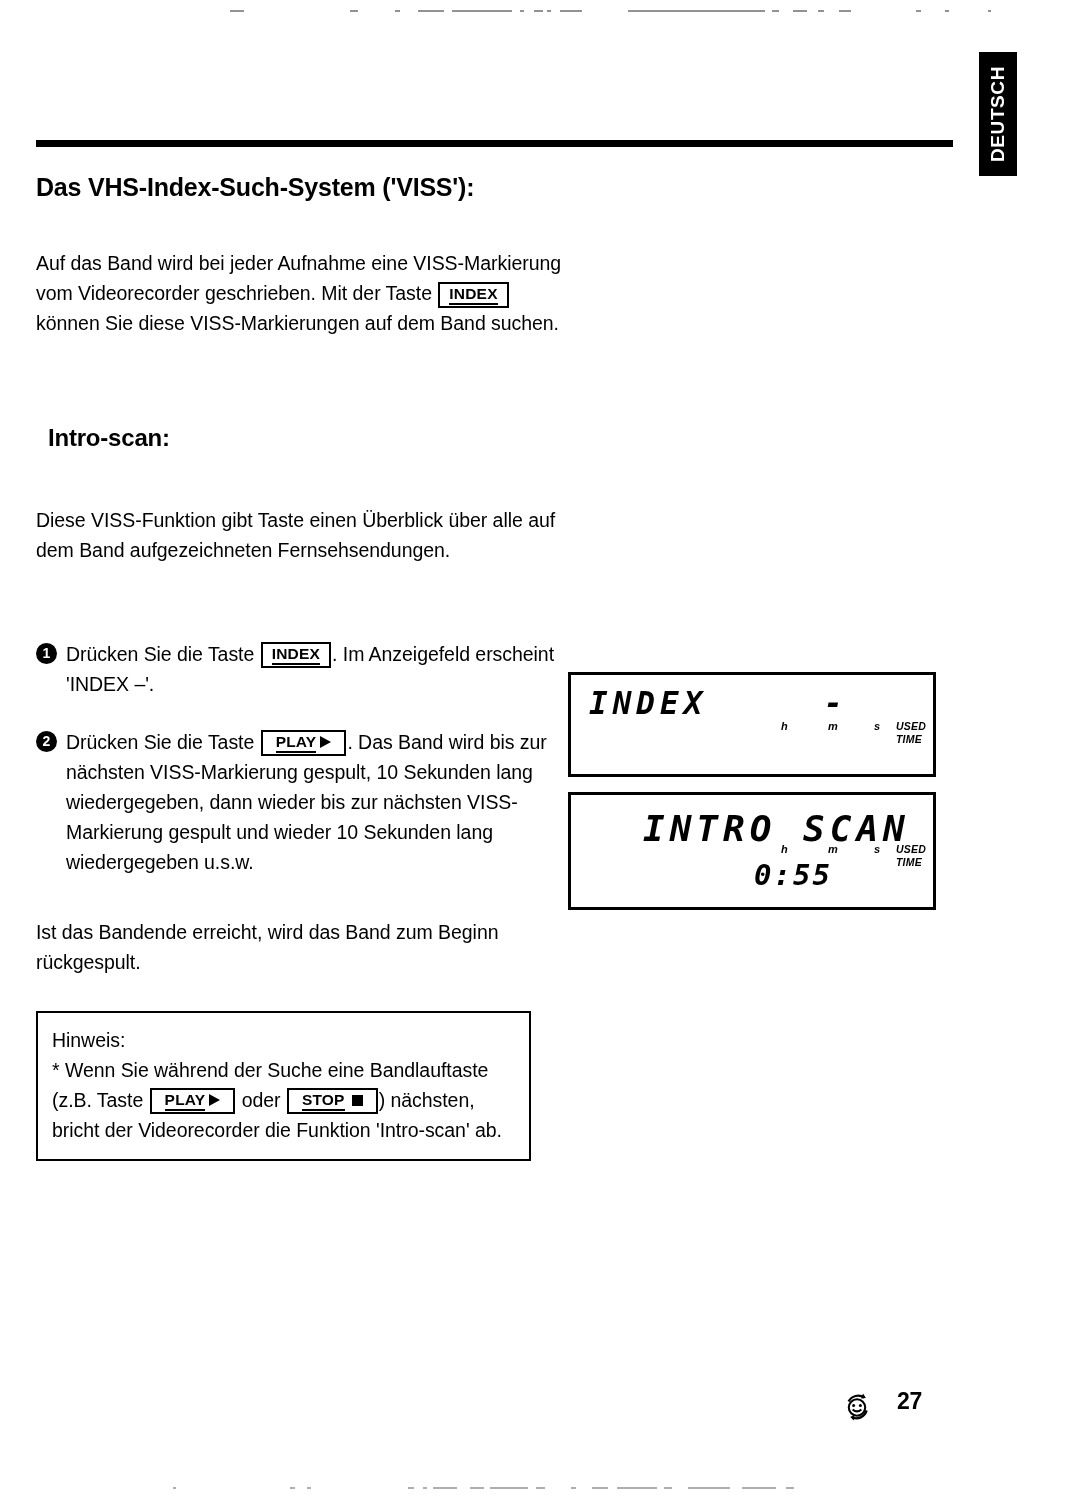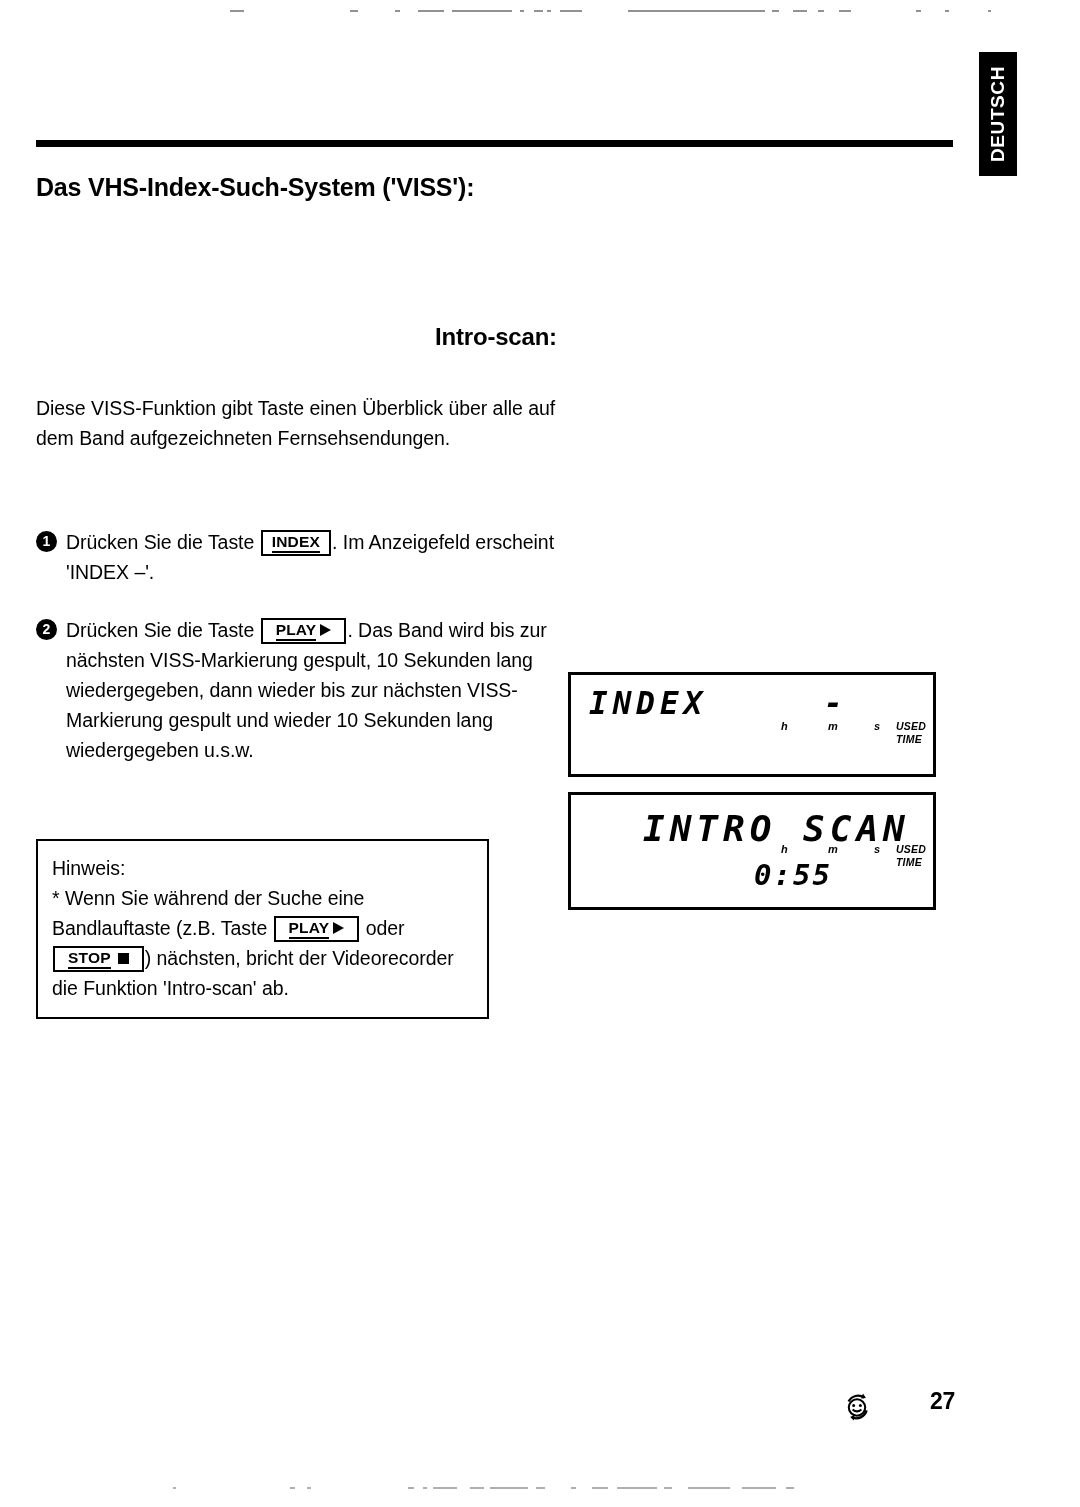--- a/index.html
+++ b/index.html
@@ -83,26 +83,25 @@
   }
 
   h1.section-title {
     margin: 0;
     font-size: 25px;
     font-weight: bold;
     letter-spacing: -0.2px;
     line-height: 1.2;
   }
   h2.sub-title {
-    margin: 1px;
+    margin: 12px;
     font-size: 24px;
     font-weight: bold;
     letter-spacing: -0.2px;
     line-height: 1.2;
-    text-align: center;
   }
 
   p.para {
     margin: 0;
     font-size: 19.5px;
     line-height: 30px;
     letter-spacing: -0.05px;
     max-width: 540px;
   }
 
@@ -176,21 +175,21 @@
     margin: 0;
     font-size: 19.5px;
     line-height: 30px;
     letter-spacing: -0.05px;
   }
 
   
   .note-box {
     border: 2px solid #000;
     padding: 12px 14px 14px 14px;
-    width: 453px;
+    width: 495px;
     box-sizing: border-box;
     background: #fff;
   }
   .note-box p {
     margin: 0;
     font-size: 19.5px;
     line-height: 30px;
     letter-spacing: -0.05px;
   }
 
@@ -258,21 +257,21 @@
   
   .footer-icon {
     position: absolute;
     left: 840px;
     top: 1388px;
     width: 34px;
     height: 34px;
   }
   .page-number {
     position: absolute;
-    left: 930px;
+    left: 897px;
     top: 1388px;
     font-size: 23px;
     font-weight: bold;
     letter-spacing: -0.2px;
   }
 </style>
 </head>
 <body>
 
 <div class="page">
@@ -323,20 +322,23 @@
   </div>
 
   <div class="top-rule"></div>
 
   <div class="content">
 
     <h1 class="section-title">Das VHS-Index-Such-System ('VISS'):</h1>
 
     <div class="gap-46"></div>
 
+    <p class="para"><span>Auf das Band wird bei jeder Aufnahme eine VISS-Markierung vom Videorecorder geschrieben. Mit der Taste</span>
+      <span class="key"><span class="kl">INDEX</span></span>
+      <span>können Sie diese VISS-Markierungen auf dem Band suchen.</span></p>
 
     <div class="gap-34"></div>
 
 
     <div class="gap-40"></div>
 
     <h2 class="sub-title">Intro-scan:</h2>
 
     <div class="gap-40"></div>
 
@@ -356,20 +358,21 @@
     <div class="gap-28"></div>
 
     <div class="step">
       <div class="step-num">2</div>
       <p><span>Drücken Sie die Taste</span>
         <span class="key wide-pad"><span class="kl">PLAY</span><span class="tri"></span></span><span>. Das Band wird bis zur nächsten VISS-Markierung gespult, 10 Sekunden lang wiedergegeben, dann wieder bis zur nächsten VISS-Markierung gespult und wieder 10 Sekunden lang wiedergegeben u.s.w.</span></p>
     </div>
 
     <div class="gap-40"></div>
 
+    <p class="para">Ist das Bandende erreicht, wird das Band zum Beginn rückgespult.</p>
 
     <div class="gap-34"></div>
 
     <div class="note-box">
       <p>Hinweis:</p>
       <p><span>* Wenn Sie während der Suche eine Bandlauftaste (z.B. Taste</span>
         <span class="key wide-pad"><span class="kl">PLAY</span><span class="tri"></span></span>
         <span>oder</span>
         <span class="key wide-pad"><span class="kl">STOP</span><span class="sq"></span></span><span>) nächsten, bricht der Videorecorder die Funktion 'Intro-scan' ab.</span></p>
     </div>

